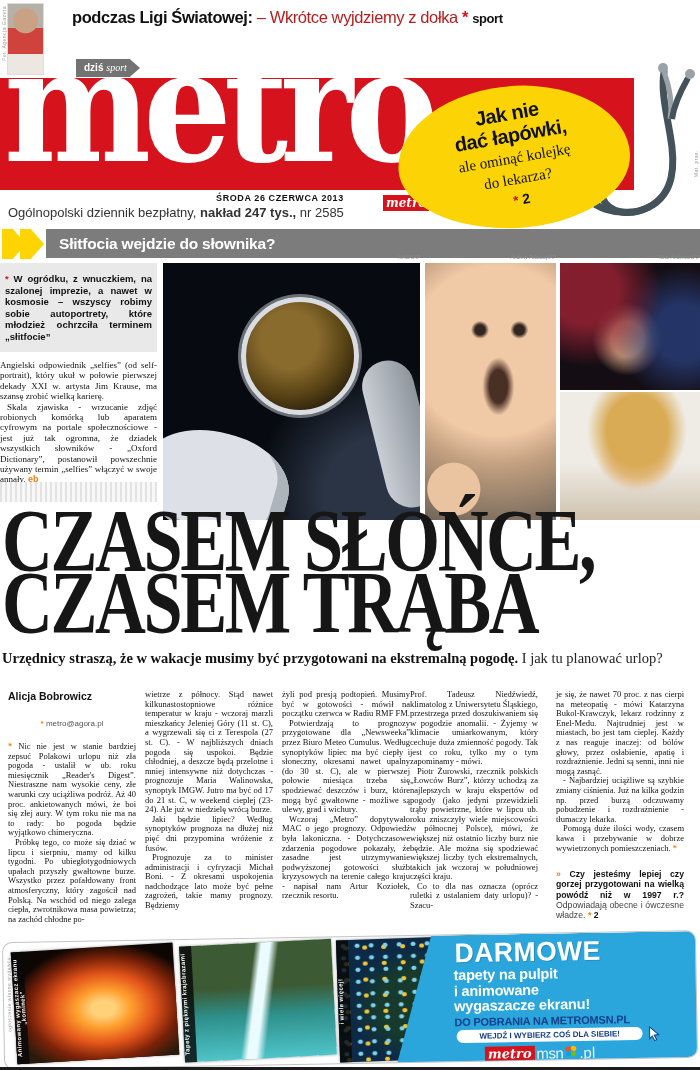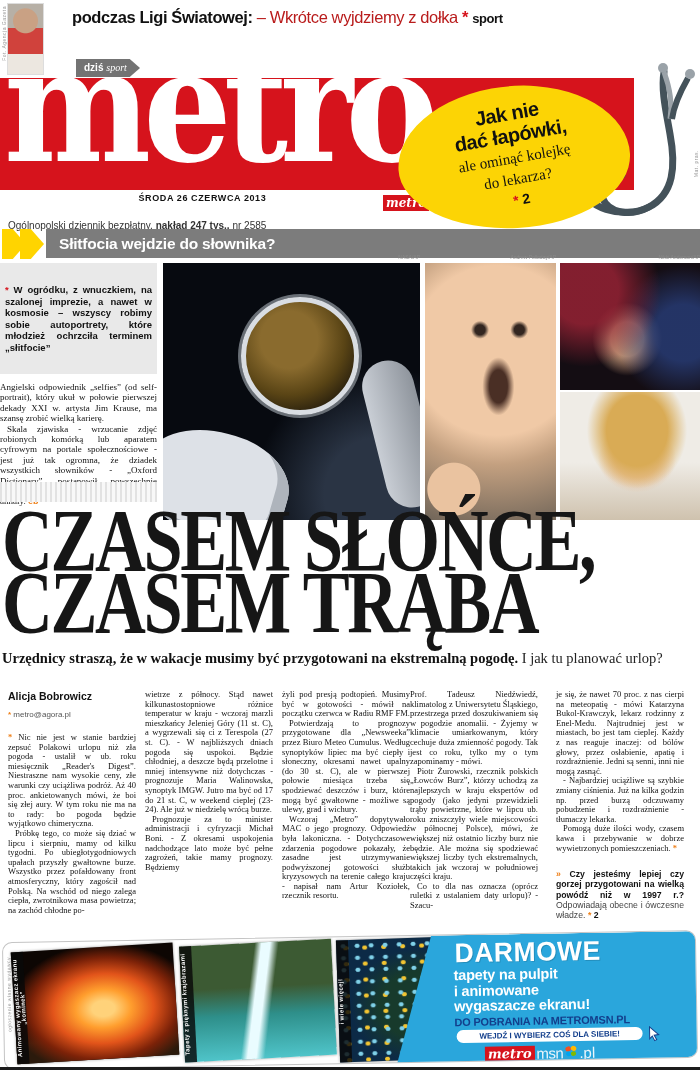--- a/index.html
+++ b/index.html
@@ -25,21 +25,21 @@
     clip-path:polygon(0 0,84% 0,100% 50%,84% 100%,0 100%);
     font:bold 10px "Liberation Sans",sans-serif; line-height:18px; padding-left:8px; }
   .badge .b2 { font-family:"Liberation Serif",serif; font-weight:normal; font-style:italic; }
 
   
   .red-band { left:0; top:78px; width:634px; height:112px; background:#d6131c; overflow:visible; }
   .metro-logo { position:absolute; left:4px; top:-51px; color:#fff; font-family:"DejaVu Serif",serif;
     font-weight:bold; font-size:158px; letter-spacing:-9px; transform:scaleX(.88); transform-origin:left top; line-height:1; }
   .dateline { left:8px; top:193px; font-family:"Liberation Sans",sans-serif;text-align:right; }
   .dateline .d1 { font-weight:bold; font-size:9px; letter-spacing:.6px; }
-  .dateline .d2 { font-size:10px; color:#333; margin-top:17px; }
+  .dateline .d2 { font-size:13px; color:#333; margin-top:2px; }
   .sitelogo { left:383px; top:194px; height:18px; font-family:"Liberation Sans",sans-serif; display:flex; align-items:center; gap:2px; }
   .sitelogo .mbox { background:#d6131c; color:#fff; font:bold italic 12px "DejaVu Serif",serif; padding:1px 3px; }
   .sitelogo .msn { font-size:14px; color:#8d9398; letter-spacing:-.5px; }
   .sitelogo .pl { font-size:14px; color:#6e7479; }
 
   
   .bubble { left:398px; top:86px; width:232px; height:142px; background:#fcd405; z-index:5;
     border-radius:52% 48% 50% 50% / 55% 52% 48% 45%; transform:rotate(-3deg); }
   .bubble-inner { position:absolute; left:0; top:16px; width:100%; text-align:center; transform:rotate(-7deg); }
   .bubble .jb { font:bold 20px "Liberation Sans",sans-serif; line-height:22px; letter-spacing:-.5px; }
@@ -52,21 +52,21 @@
 
   
   .chevrons { left:2px; top:229px; height:30px; display:flex; }
   .chev { width:24px; height:30px; background:#ffd400; clip-path:polygon(0 0,45% 0,100% 50%,45% 100%,0 100%); margin-right:-6px; }
   .graybar { left:46px; top:229px; width:654px; height:29px; background:#7c7c7c; color:#fff;
     font:bold 15.5px "Liberation Sans",sans-serif; line-height:29px; padding-left:13px; letter-spacing:-.2px; }
   .ph-credit { top:254px; font:5px "Liberation Sans",sans-serif; color:#8a8a8a; text-align:right; }
 
   
   .selfie-left { left:0; top:263px; width:157px; }
-  .leadbox { background:#e9e9e9; padding:21px 5px; font:bold 9.5px/11.5px "Liberation Sans",sans-serif; text-align:justify; }
+  .leadbox { background:#e9e9e9; padding:10px 5px; font:bold 9.5px/11.5px "Liberation Sans",sans-serif; text-align:justify; }
   .selfie-left p { font:9px/10.4px "Liberation Serif",serif; text-align:justify; margin-top:8px; }
   .selfie-left p.cont { margin-top:0; text-indent:7px; }
   .sig { color:#ee7d14; font:bold 9px "Liberation Sans",sans-serif; }
 
   .photo { overflow:hidden; }
   .photo-astro { left:163px; top:263px; width:257px; height:257px; background:
     radial-gradient(circle at 85% 90%, #2a3444 0 18%, rgba(0,0,0,0) 40%), #070a10; }
   .helmet { position:absolute; left:78px; top:34px; width:118px; height:118px; border-radius:50%;
     background:radial-gradient(circle at 40% 35%, #8a6b2e 0 30%, #594415 58%, #241c0d 82%);
     border:5px solid #d9dde2; box-shadow:0 0 0 3px #686e75; }
@@ -97,21 +97,21 @@
     font-size:88px; line-height:70px; letter-spacing:-3px; color:#161616;
     transform:scaleX(.8); transform-origin:left top; white-space:nowrap; }
   .hl1 { top:506px; } .hl2 { top:568px; }
   .subhead { left:2px; top:650px; width:697px; font-size:14.5px; line-height:17px; }
   .subhead b { font-weight:bold; }
   .subhead .light { font-weight:normal; color:#222; }
 
   .col { position:absolute; top:690px; width:128px; height:252px; }
   .c1 { left:8px; } .c2 { left:145px; } .c3 { left:282px; } .c4 { left:410px; } .c5 { left:556px; }
   .byline { font:bold 10.5px "Liberation Sans",sans-serif; }
-  .email { font:8px "Liberation Sans",sans-serif; color:#555; margin:8px 0 14px; }
+  .email { font:8px "Liberation Sans",sans-serif; color:#555; margin:17px 0 14px;text-align:center; }
   .col p { font:8.5px/9.6px "Liberation Serif",serif; text-align:justify; }
   .col p.cont { text-indent:7px; }
   .note { margin-top:16px; font:bold 8.7px/10.2px "Liberation Sans",sans-serif; text-align:justify; }
   .note .chev-o { color:#ee7d14; }
   .note .rest { font-weight:normal; color:#444; }
 
   
   .ad { left:3px; top:936px; width:694px; height:128px; background:#fff; border:1px solid #c4c4c4;
     border-radius:10px; transform:rotate(-1deg); overflow:hidden; }
   .ad-vert { left:2px; top:14px; }
@@ -251,20 +251,21 @@
 </div>
 
 <div class="col c1">
   <div class="byline">Alicja Bobrowicz</div>
   <div class="email"><span class="star-orange">*</span> <span>metro@agora.pl</span></div>
   <p><span class="star-orange">*</span> <span>Nic nie jest w stanie bardziej zepsuć Polakowi urlopu niż zła pogoda - ustalił w ub. roku miesięcznik „Reader's Digest”. Niestraszne nam wysokie ceny, złe warunki czy uciążliwa podróż. Aż 40 proc. ankietowanych mówi, że boi się złej aury. W tym roku nie ma na to rady: bo pogoda będzie wyjątkowo chimeryczna.</span></p>
   <p class="cont">Próbkę tego, co może się dziać w lipcu i sierpniu, mamy od kilku tygodni. Po ubiegłotygodniowych upałach przyszły gwałtowne burze. Wszystko przez pofałdowany front atmosferyczny, który zagościł nad Polską. Na wschód od niego zalega ciepła, zwrotnikowa masa powietrza; na zachód chłodne po-</p>
 </div>
 <div class="col c2">
   <p>wietrze z północy. Stąd nawet kilkunastostopniowe różnice temperatur w kraju - wczoraj marzli mieszkańcy Jeleniej Góry (11 st. C), a wygrzewali się ci z Terespola (27 st. C). - W najbliższych dniach pogoda się uspokoi. Będzie chłodniej, a deszcze będą przelotne i mniej intensywne niż dotychczas - prognozuje Maria Walinowska, synoptyk IMGW. Jutro ma być od 17 do 21 st. C, w weekend cieplej (23-24). Ale już w niedzielę wrócą burze.</p>
+  <p class="cont">Jaki będzie lipiec? Według synoptyków prognoza na dłużej niż pięć dni przypomina wróżenie z fusów.</p>
   <p class="cont">Prognozuje za to minister administracji i cyfryzacji Michał Boni. - Z okresami uspokojenia nadchodzące lato może być pełne zagrożeń, takie mamy prognozy. Będziemy</p>
 </div>
 <div class="col c3">
   <p>żyli pod presją podtopień. Musimy być w gotowości - mówił na początku czerwca w Radiu RMF FM.</p>
   <p class="cont">Potwierdzają to prognozy przygotowane dla „Newsweeka” przez Biuro Meteo Cumulus. Według synoptyków lipiec ma być ciepły i słoneczny, okresami nawet upalny (do 30 st. C), ale w pierwszej połowie miesiąca trzeba się spodziewać deszczów i burz, które mogą być gwałtowne - możliwe są ulewy, grad i wichury.</p>
   <p class="cont">Wczoraj „Metro” dopytywało MAC o jego prognozy. Odpowiedź była lakoniczna. - Dotychczasowe zdarzenia pogodowe pokazały, że zasadne jest utrzymywanie podwyższonej gotowości służb kryzysowych na terenie całego kraju - napisał nam Artur Koziołek, rzecznik resortu.</p>
 </div>
 <div class="col c4">
   <p>Prof. Tadeusz Niedźwiedź, klimatolog z Uniwersytetu Śląskiego, przestrzega przed doszukiwaniem się w pogodzie anomalii. - Żyjemy w klimacie umiarkowanym, który cechuje duża zmienność pogody. Tak jest co roku, tylko my o tym zapominamy - mówi.</p>
   <p class="cont">Piotr Żurowski, rzecznik polskich „Łowców Burz”, którzy uchodzą za najlepszych w kraju ekspertów od pogody (jako jedyni przewidzieli trąby powietrzne, które w lipcu ub. roku zniszczyły wiele miejscowości w północnej Polsce), mówi, że większej niż ostatnio liczby burz nie będzie. Ale można się spodziewać większej liczby tych ekstremalnych, takich jak wczoraj w południowej części kraju.</p>

